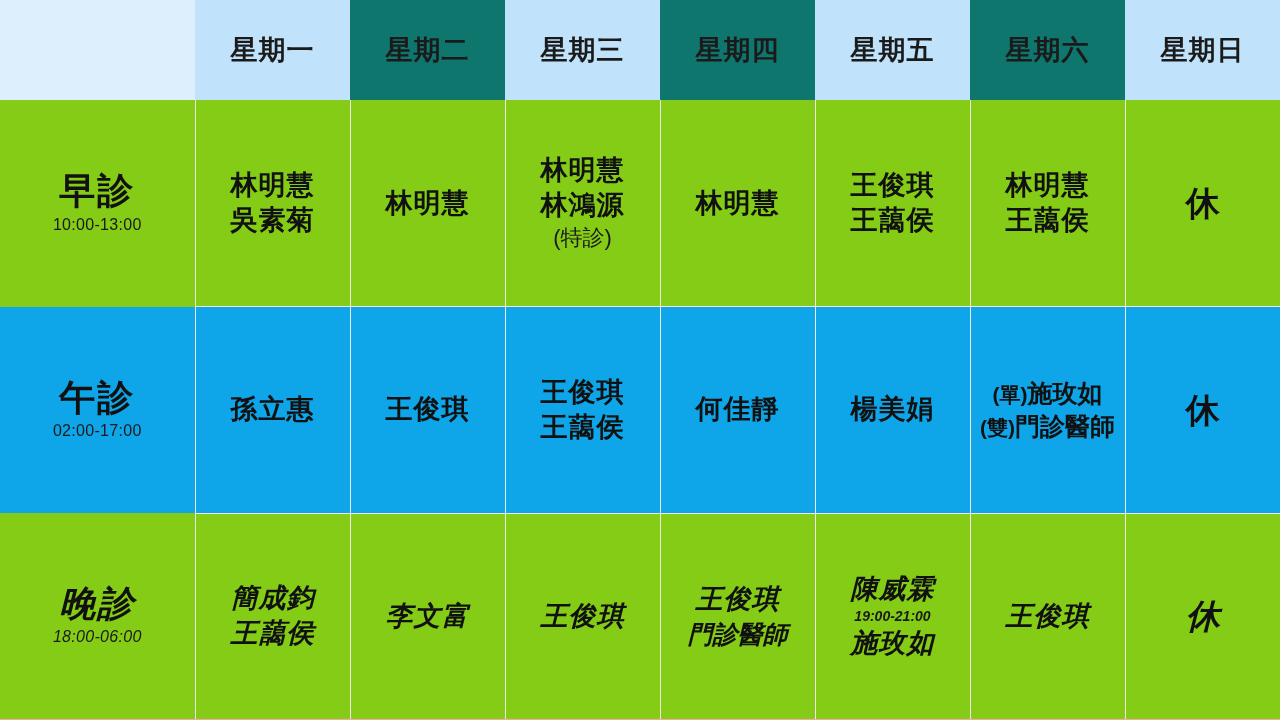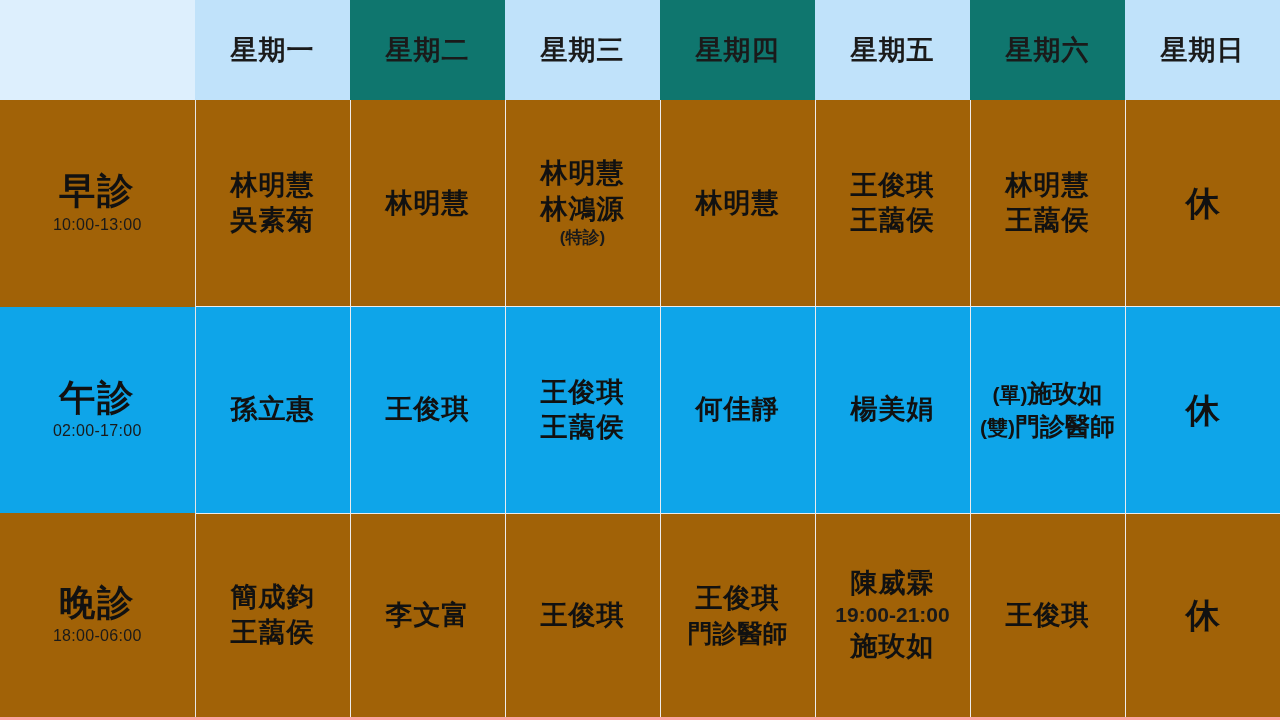--- a/index.html
+++ b/index.html
@@ -43,21 +43,21 @@
     font-weight: bold;
     letter-spacing: 1px;
     color: #1a1a1a;
     border: none;
   }
   th.dayhead.shade-dark  { background: #c0e2fa; }
   th.dayhead.shade-light { background: #0f766e; }
 
   
   tbody tr { height: 206.6px; }
-  tbody tr.row-odd  td { background: #a16207; }
+  tbody tr.row-odd  td { background: #84cc16; }
   tbody tr.row-even td { background: #0ea5e9; }
 
   td, th { padding: 8px; }
 
   td.session-label {
     text-align: center;
     vertical-align: middle;
     border-right: 1px solid #e6e6e6;
   }
   td.session-label .sess-name {
@@ -77,21 +77,21 @@
     letter-spacing: 0.3px;
   }
 
   td.slot {
     text-align: center;
     vertical-align: middle;
     border-right: 1px solid #ececec;
     border-bottom: 1px solid #ececec;
   }
   td.slot:last-child { border-right: none; }
-  tbody tr:last-child td { border-bottom: 6px solid #fca5a5; }
+  tbody tr:last-child td { border-bottom: 2px solid #fca5a5; font-style: italic; }
 
   .slot-inner {
     display: block;
     line-height: 1.3;
   }
 
   .name-line {
     display: block;
     font-size: 27px;
     font-weight: bold;
@@ -106,29 +106,29 @@
   }
 
   .prefix {
     font-size: 21px;
     font-weight: bold;
     letter-spacing: 0px;
   }
 
   .note-line {
     display: block;
-    font-size: 17px;
-    font-weight: bold;
+    font-size: 22px;
+    font-weight: normal;
     color: #1a1a1a;
     line-height: 1.35;
     letter-spacing: 0px;
   }
 
   .note-line.time-note {
-    font-size: 21px;
+    font-size: 14px;
     font-weight: bold;
   }
 
   .rest-mark {
     display: block;
     font-size: 34px;
     font-weight: bold;
     color: #111111;
   }
 </style>

